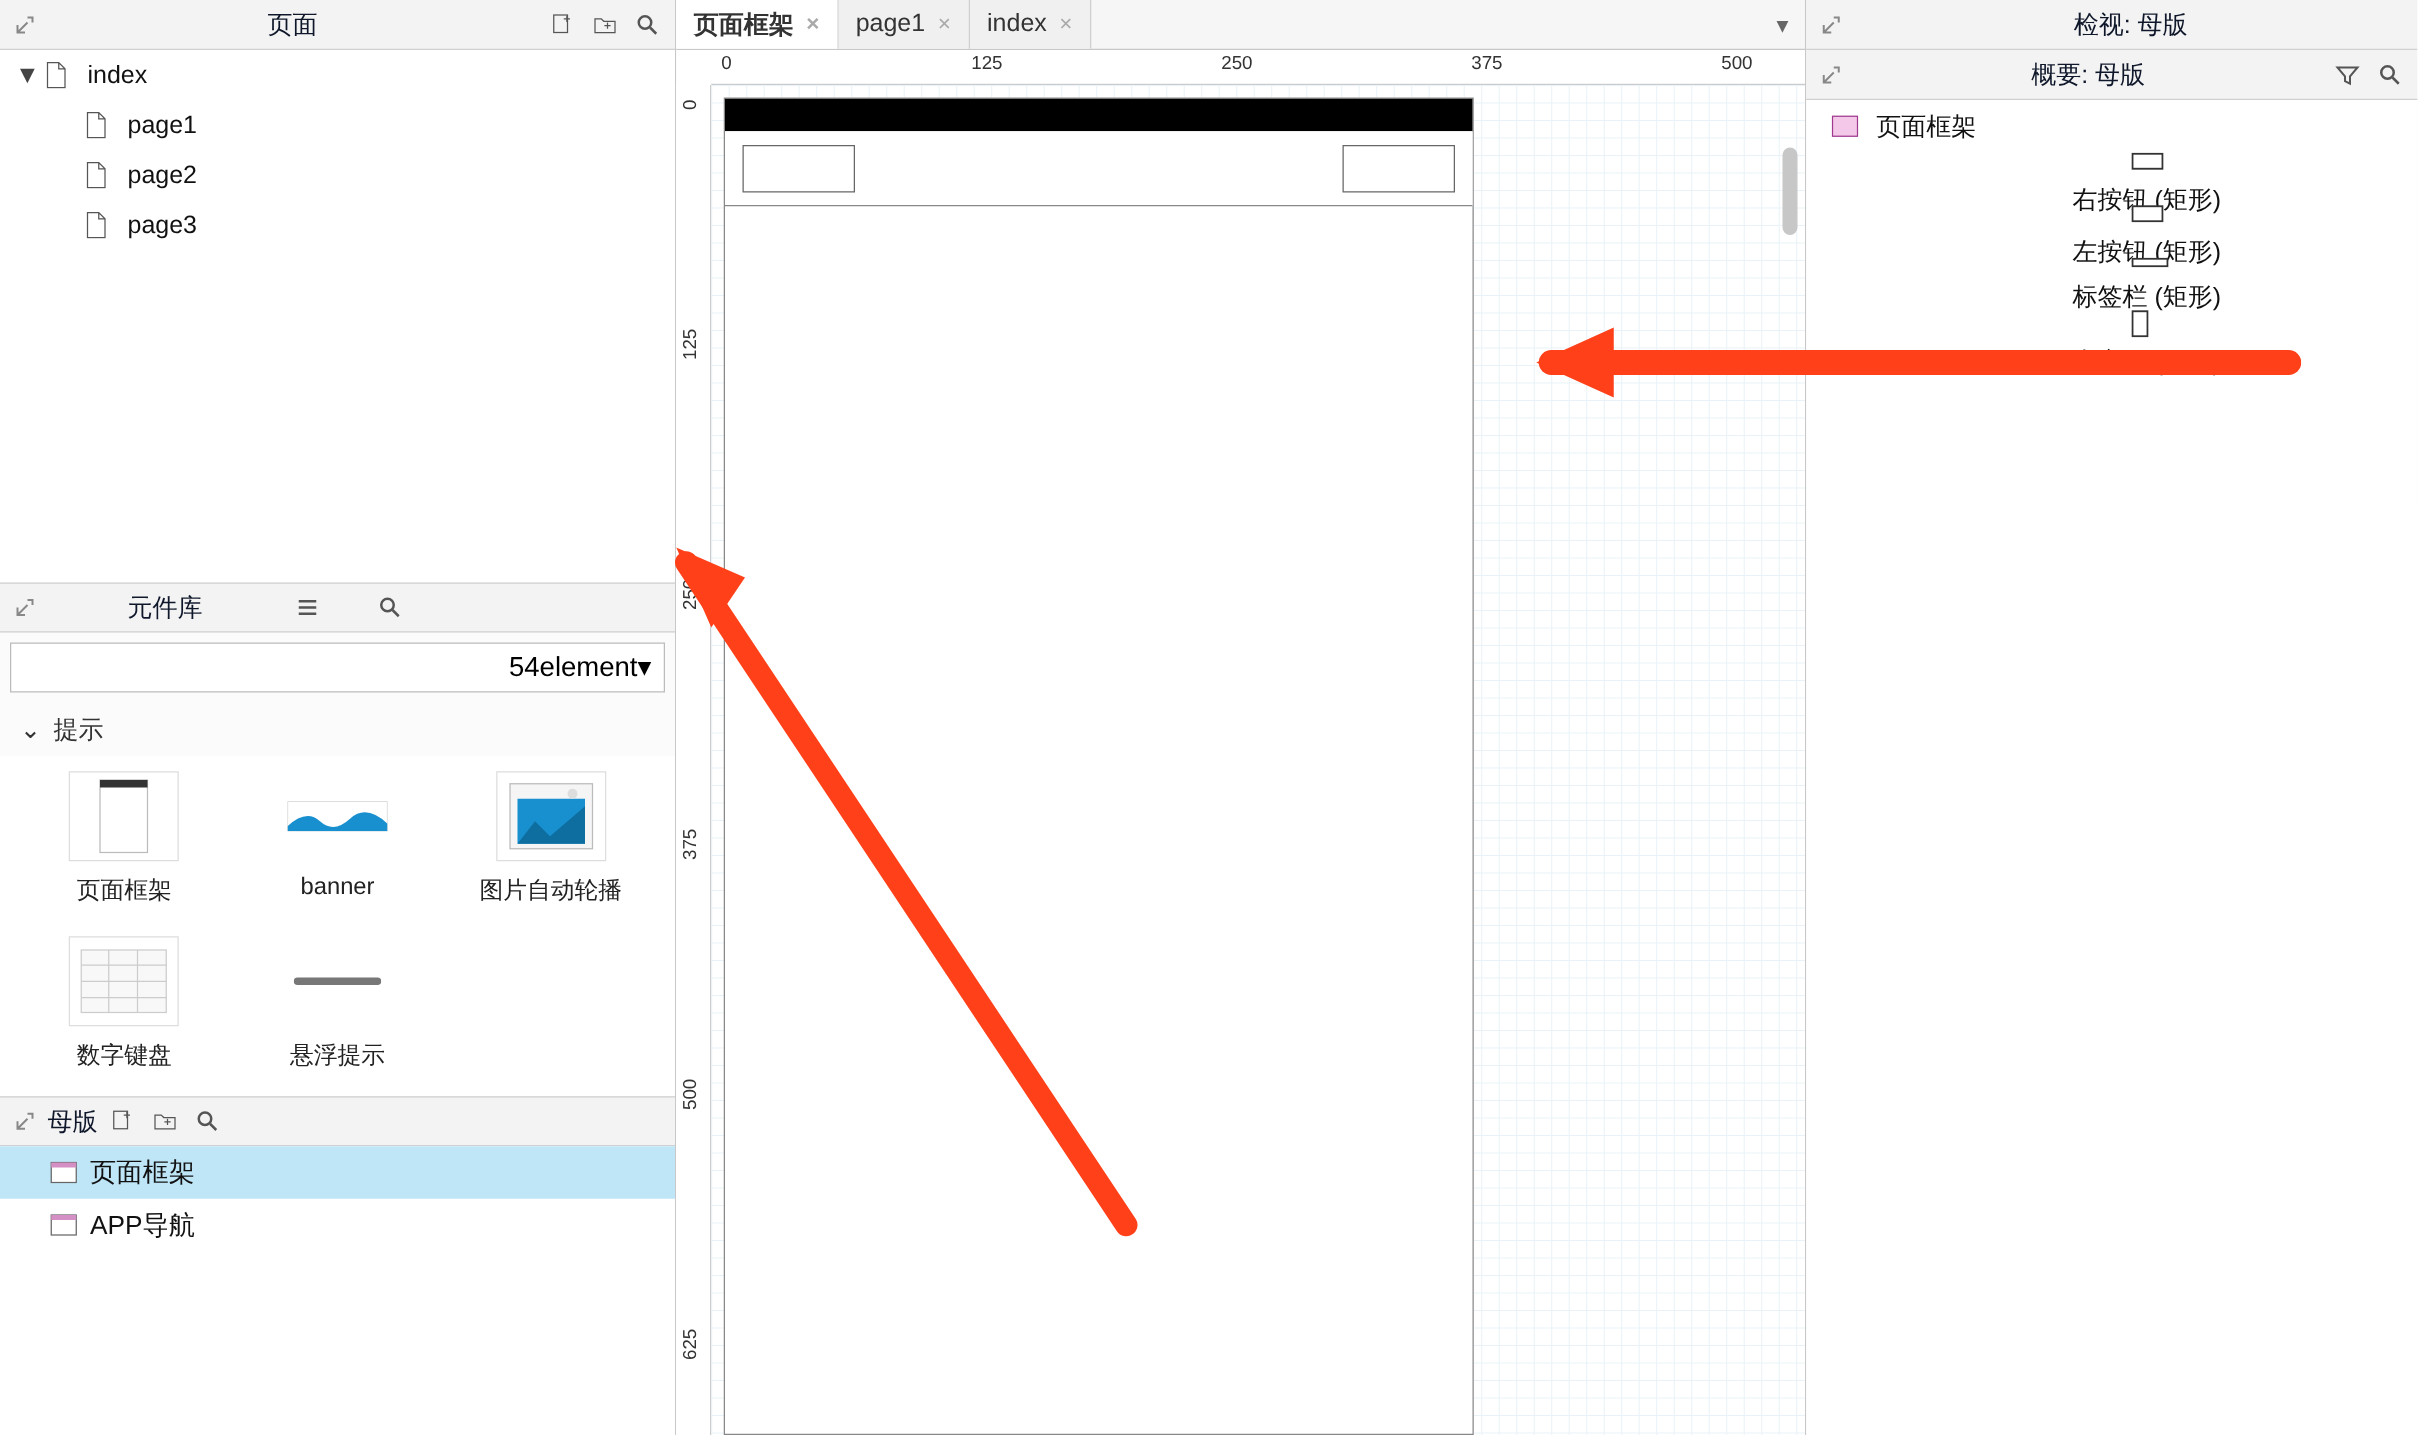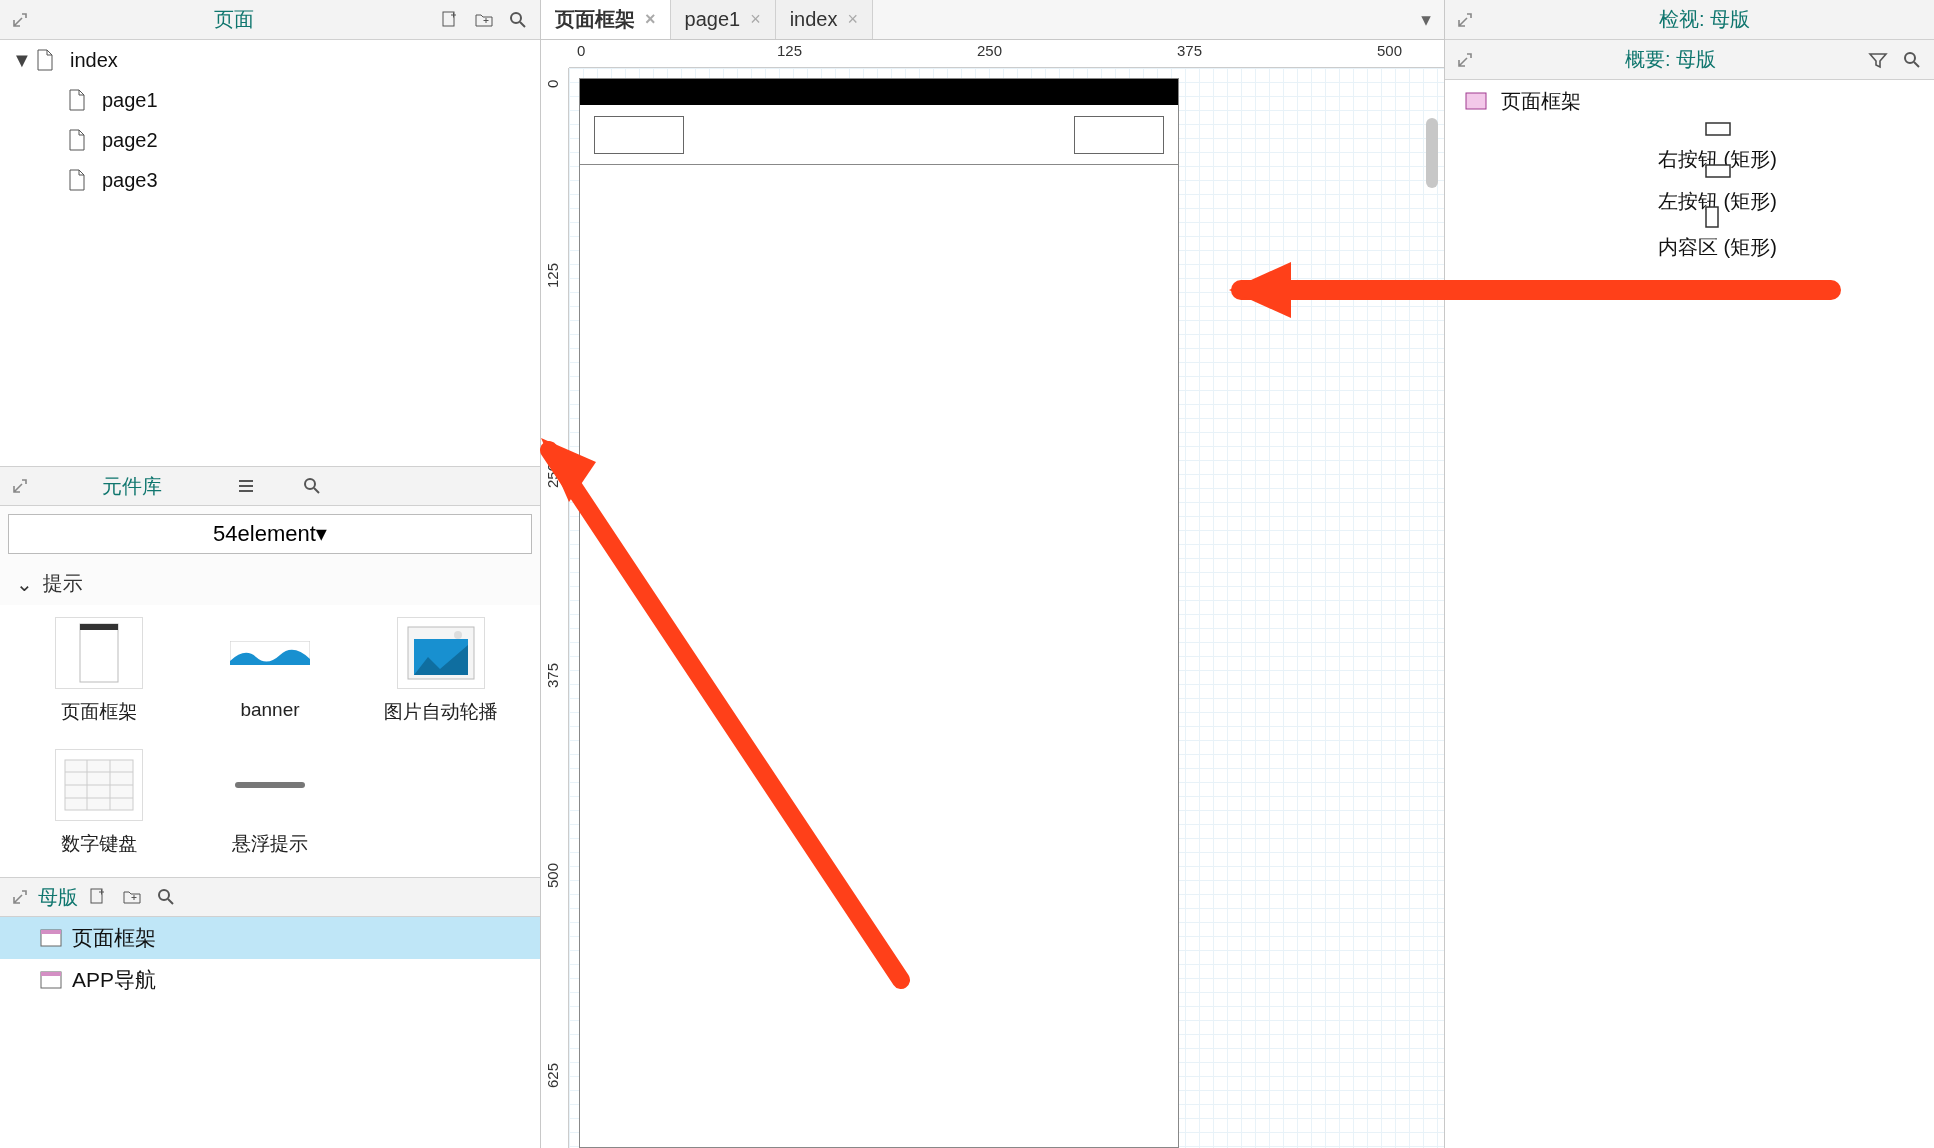--- a/index.html
+++ b/index.html
@@ -3,34 +3,34 @@
 <meta charset="utf-8">
 <style>
 * { box-sizing: border-box; margin: 0; padding: 0; font-family: -apple-system, "Helvetica Neue", Arial, sans-serif; }
 body { width: 1934px; height: 1148px; background: #fff; overflow: hidden; font-size: 19px; }
 .root { display: flex; width: 100%; height: 100%; }
 
 
 .left { width: 541px; display: flex; flex-direction: column; border-right: 1px solid #c8c8c8; background: #fbfbfb; }
 .panel-head { display: flex; align-items: center; height: 40px; border-bottom: 1px solid #d0d0d0; background: #f3f3f3; padding: 0 8px; }
 .panel-head .spacer { flex: 1; }
-.panel-title { font-size: 20px; color: #0f766e; }
+.panel-title { font-size: 20px; color: #0f172a; }
 .small-icon { width: 28px; height: 28px; display: inline-flex; align-items: center; justify-content: center; color: #555; margin-left: 6px; cursor: pointer; }
 .pop-icon { width: 24px; height: 24px; display: inline-flex; align-items: center; justify-content: center; color: #888; margin-right: 6px; cursor: pointer; }
 
 .tree { background: #fff; height: 426px; overflow: auto; }
 .tree-row { display: flex; align-items: center; height: 40px; padding-left: 12px; font-size: 20px; color: #111; cursor: pointer; }
 .tree-row .indent1 { width: 56px; }
 .tree-row .tri { width: 24px; color: #444; }
 .tree-row .pgicon { width: 24px; margin-right: 10px; color: #555; }
 
 
 .lib-head { display: flex; align-items: center; height: 40px; border-top: 1px solid #d0d0d0; border-bottom: 1px solid #d0d0d0; background: #f3f3f3; padding: 0 8px; gap: 32px; }
 .lib-select { margin: 8px; }
-.lib-select .sel { border: 1px solid #bbb; background: #fff; padding: 6px 10px; font-size: 22px; display: flex; align-items: center; justify-content: center; cursor: pointer; }
+.lib-select .sel { border: 1px solid #bbb; background: #fff; padding: 6px 10px; font-size: 22px; display: flex; align-items: center; justify-content: flex-end; cursor: pointer; }
 .lib-cat { display: flex; align-items: center; padding: 8px 16px; font-size: 20px; color: #333; cursor: pointer; }
 .lib-grid { display: grid; grid-template-columns: repeat(3, 1fr); gap: 24px 12px; padding: 12px 20px 20px 20px; background: #fff; }
 .wcell { display: flex; flex-direction: column; align-items: center; gap: 10px; cursor: grab; }
 .wcell .thumb { width: 88px; height: 72px; background: #fff; border: 1px solid #ddd; display: flex; align-items: center; justify-content: center; }
 .wcell .thumb.noborder { border: none; }
 .wcell .lbl { font-size: 19px; color: #222; text-align: center; }
 
 
 .masters-head { display: flex; align-items: center; height: 40px; border-top: 1px solid #d0d0d0; border-bottom: 1px solid #d0d0d0; background: #f3f3f3; padding: 16px 8px; }
 .masters-list { background: #fff; flex: 1; }
@@ -404,20 +404,28 @@
       <div class="o-row child">
         <span class="oicon">
             <svg width="26" height="14" viewBox="0 0 26 14">
               <rect x="1" y="1" width="24" height="12" stroke="#333" fill="#fff" stroke-width="1.5"></rect>
             </svg>
           </span>
         <span>左按钮 (矩形)</span>
       </div>
       <div class="o-row child">
         <span class="oicon">
+            <svg width="30" height="8" viewBox="0 0 30 8">
+              <rect x="1" y="1" width="28" height="6" stroke="#333" fill="#fff" stroke-width="1.5"></rect>
+            </svg>
+          </span>
+        <span>标签栏 (矩形)</span>
+      </div>
+      <div class="o-row child">
+        <span class="oicon">
             <svg width="14" height="22" viewBox="0 0 14 22">
               <rect x="1" y="1" width="12" height="20" stroke="#333" fill="#fff" stroke-width="1.5"></rect>
             </svg>
           </span>
         <span>内容区 (矩形)</span>
       </div>
     </div>
 
   </div>
 

